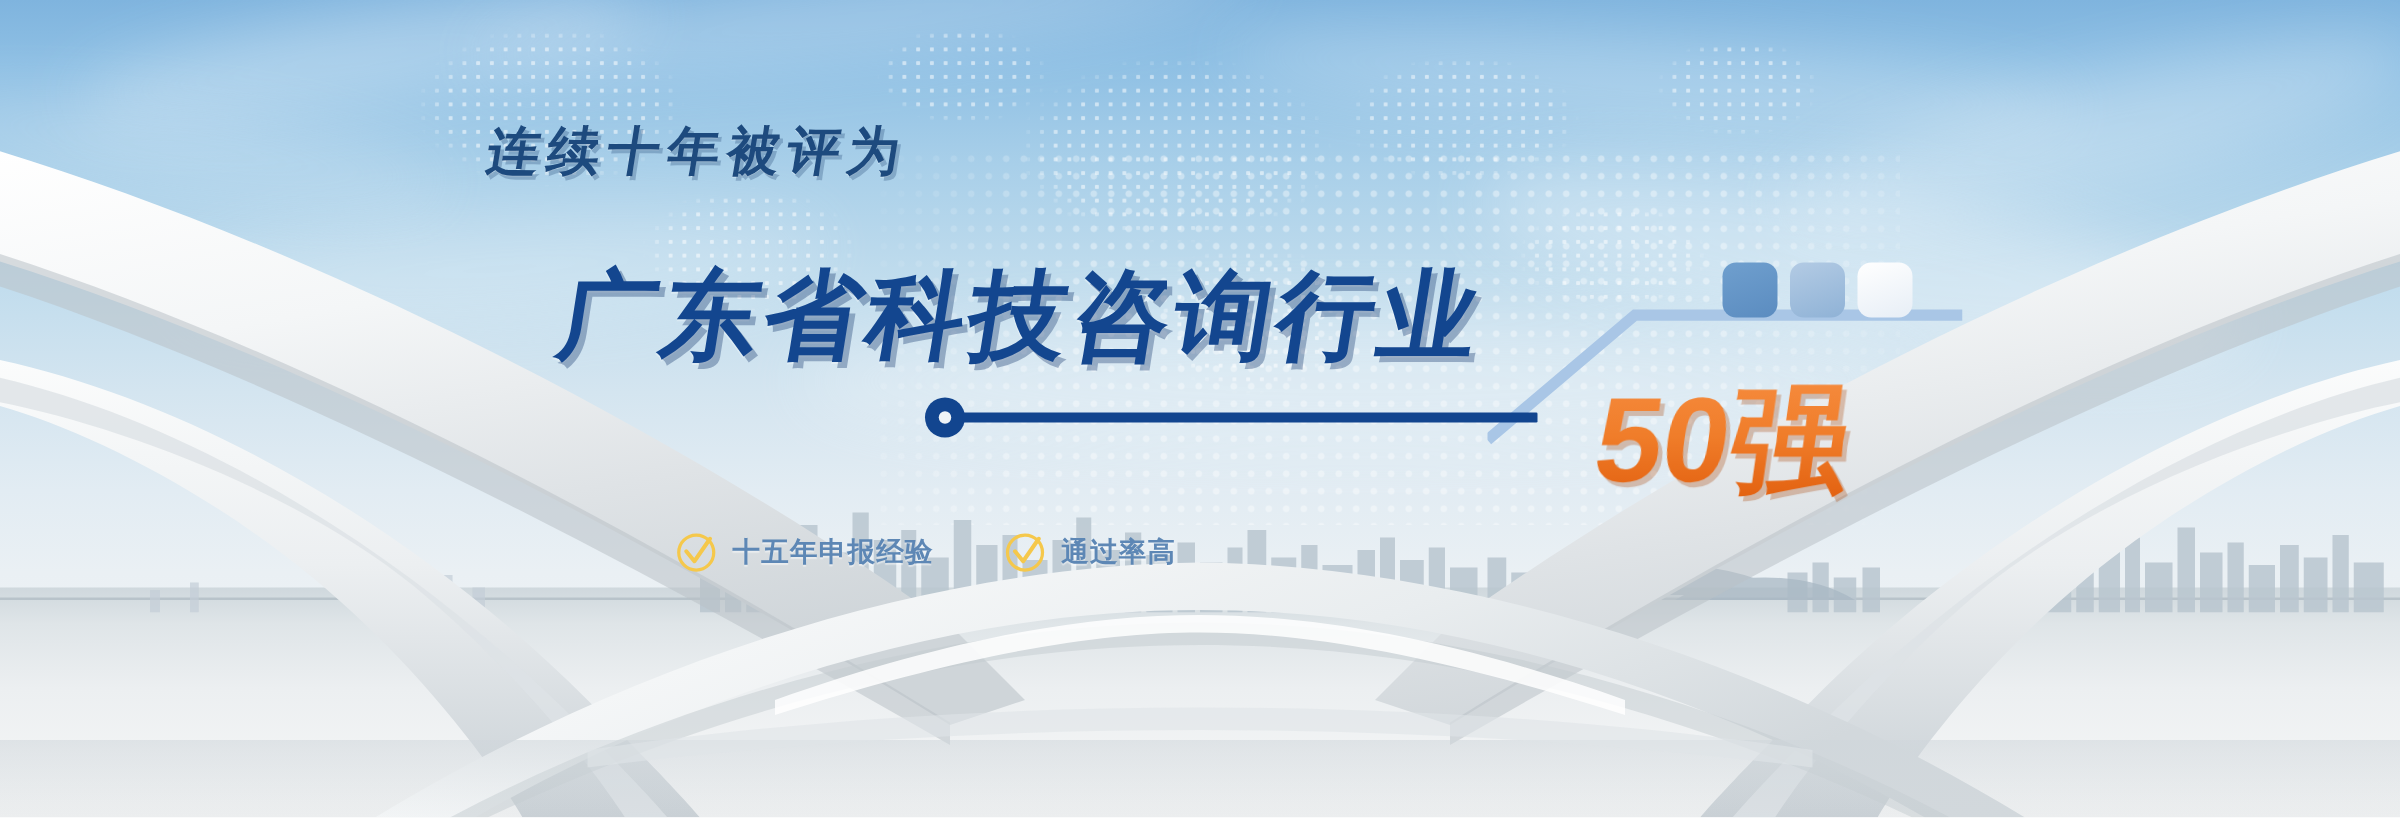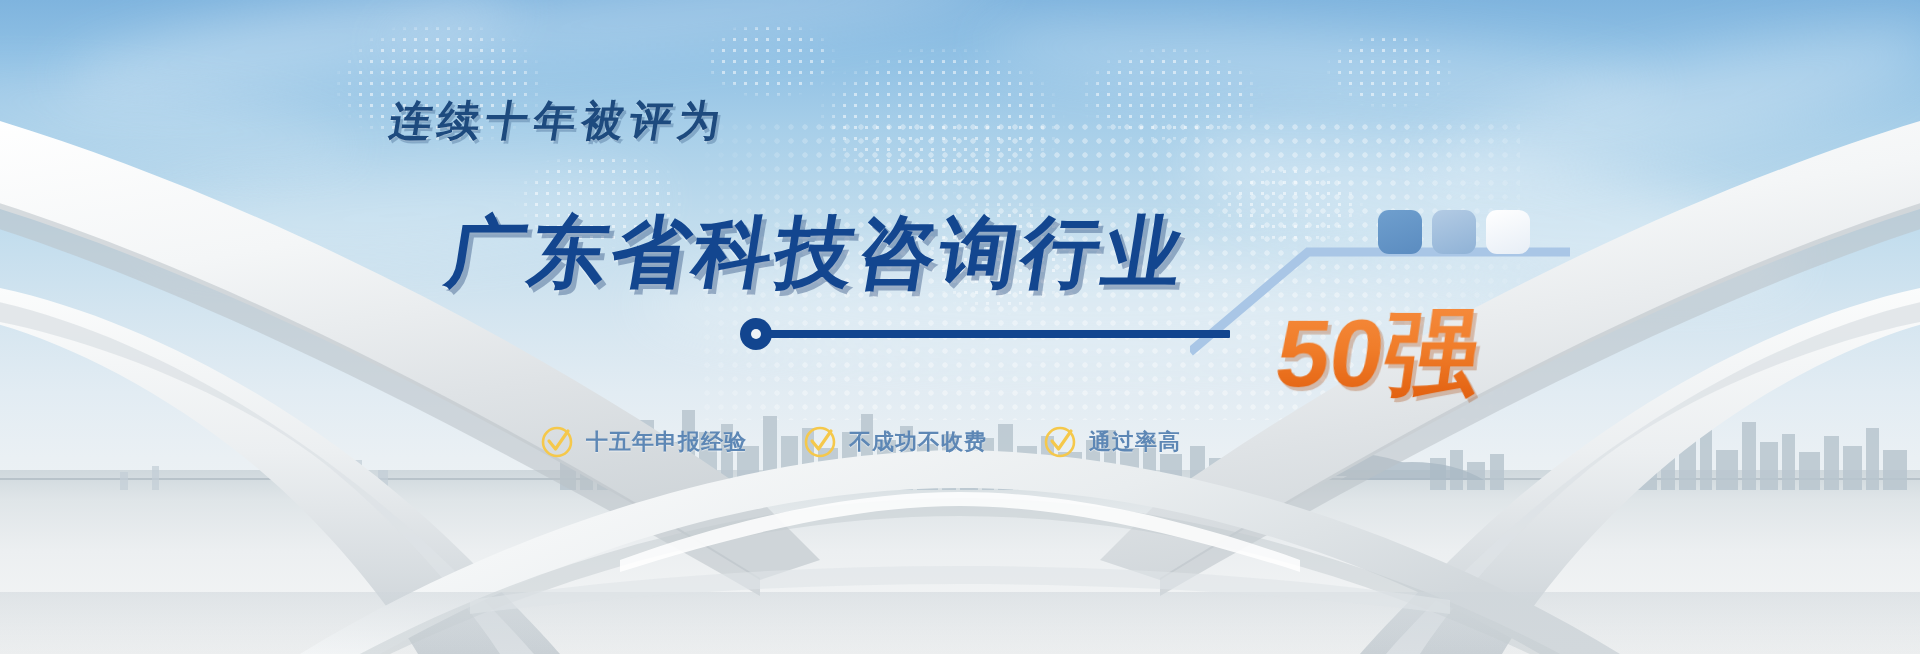--- a/index.html
+++ b/index.html
@@ -332,27 +332,20 @@
 
       <div class="feat">
         <svg class="chk" viewBox="0 0 34 34">
           <circle cx="17" cy="17" r="14" fill="none" stroke="#f5c84b" stroke-width="2.6"></circle>
           <path d="M9 16 L15.5 24 L28 6" fill="none" stroke="#f5c84b" stroke-width="3.2" stroke-linecap="round" stroke-linejoin="round"></path>
         </svg>
         <span class="lbl">十五年申报经验</span>
       </div>
 
 
-      <div class="feat">
-        <svg class="chk" viewBox="0 0 34 34">
-          <circle cx="17" cy="17" r="14" fill="none" stroke="#f5c84b" stroke-width="2.6"></circle>
-          <path d="M9 16 L15.5 24 L28 6" fill="none" stroke="#f5c84b" stroke-width="3.2" stroke-linecap="round" stroke-linejoin="round"></path>
-        </svg>
-        <span class="lbl">不成功不收费</span>
-      </div>
 
       <div class="feat">
         <svg class="chk" viewBox="0 0 34 34">
           <circle cx="17" cy="17" r="14" fill="none" stroke="#f5c84b" stroke-width="2.6"></circle>
           <path d="M9 16 L15.5 24 L28 6" fill="none" stroke="#f5c84b" stroke-width="3.2" stroke-linecap="round" stroke-linejoin="round"></path>
         </svg>
         <span class="lbl">通过率高</span>
       </div>
 
     </div>

